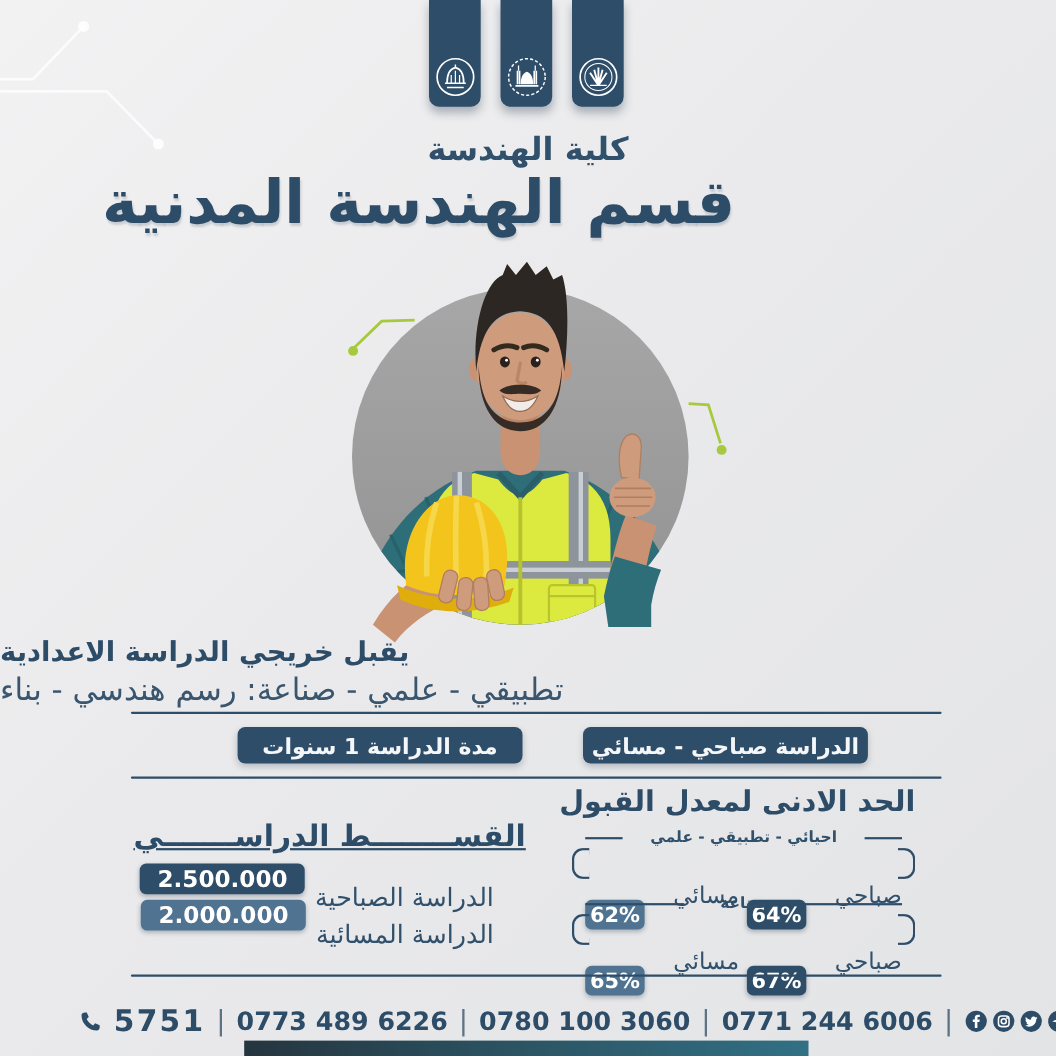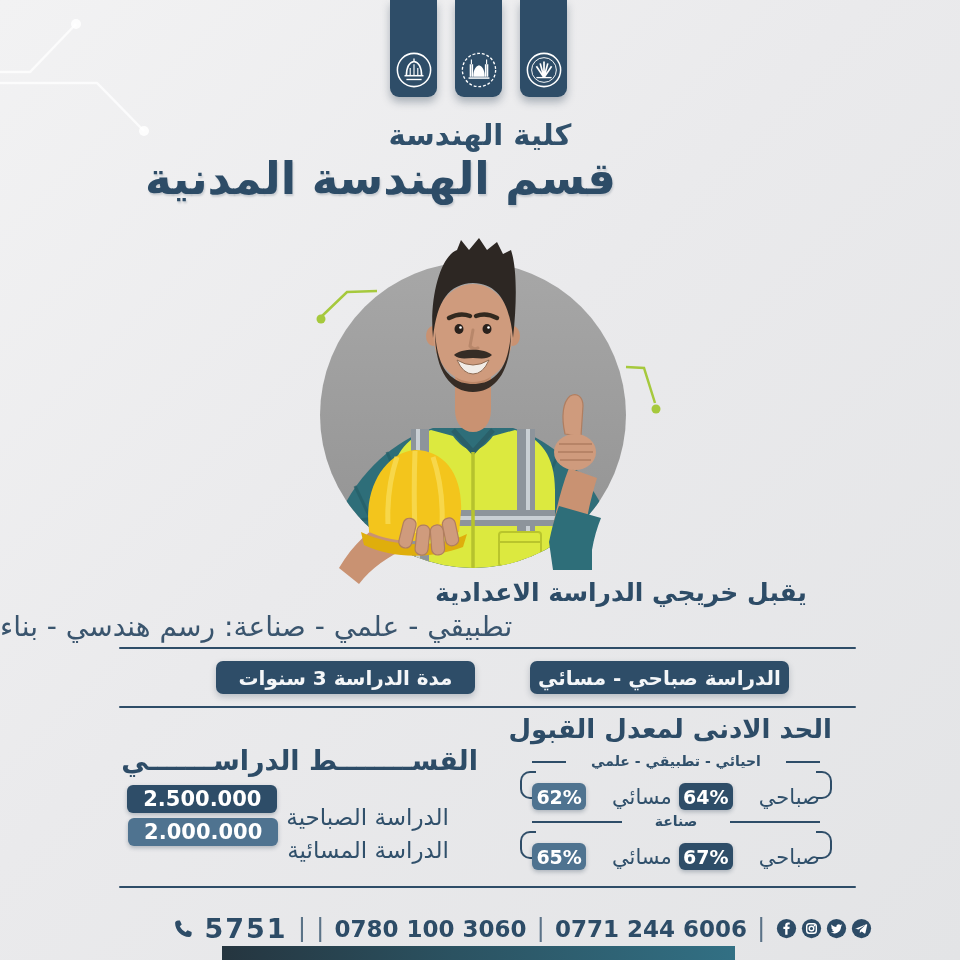--- a/index.html
+++ b/index.html
@@ -13,41 +13,41 @@
   .ribbons{position:absolute;left:390px;top:0;display:flex;gap:18px;}
   .ribbon{
     width:47px;height:97px;background:#2e4d68;border-radius:0 0 9px 9px;
     box-shadow:0 5px 9px rgba(40,60,80,.35);display:flex;align-items:flex-end;justify-content:center;
   }
   .ribbon svg{margin-bottom:8px;}
   
   .college-title{position:absolute;left:0;top:118px;width:960px;text-align:center;
     font-size:29px;font-weight:bold;color:#30506b;}
   .dept-title{position:absolute;left:0;top:152px;width:761px;text-align:center;
-    font-size:45px;font-weight:bold;color:#2d4c67;text-shadow:1px 2px 2px rgba(30,50,70,.18);}
+    font-size:55px;font-weight:bold;color:#2d4c67;text-shadow:1px 2px 2px rgba(30,50,70,.18);}
   
   .photo-wrap{position:absolute;left:303px;top:238px;width:340px;height:352px;}
   
-  .accepts-line{position:absolute;left:0;top:578px;width:807px;text-align:right;
+  .accepts-line{position:absolute;left:0;top:578px;width:807px;text-align:left;
     font-size:25px;font-weight:bold;color:#2d4c67;}
   .branches-line{position:absolute;left:0;top:610px;width:960px;text-align:left;
     font-size:28px;color:#3a556e;}
   .rule{position:absolute;left:119px;width:737px;height:2px;background:#2e4d68;border-radius:2px;}
   .rule-1{top:647px;}
   .rule-2{top:706px;}
   .rule-3{top:886px;}
   
   .pill{position:absolute;top:661px;height:33px;background:#2e4d68;border-radius:7px;
     color:#f4f6f8;font-size:20px;font-weight:bold;display:flex;align-items:center;justify-content:center;
     box-shadow:0 3px 6px rgba(40,60,80,.25);}
   .pill-duration{left:216px;width:259px;}
   .pill-time{left:483px;width:259px;margin-left:47px;}
   
   .tuition-heading{position:absolute;left:128px;top:745px;width:350px;text-align:left;
-    font-size:27px;font-weight:bold;color:#2d4c67;white-space:nowrap;}
+    font-size:27px;font-weight:bold;color:#2d4c67;white-space:nowrap;text-decoration:underline;}
   .tuition-row{position:absolute;left:127px;width:322px;height:29px;display:flex;flex-direction:row-reverse;
     align-items:center;justify-content:flex-start;gap:9px;}
   .tuition-row-1{top:784px;}
   .tuition-row-2{top:817px;}
   .tuition-label{font-size:23px;color:#30506b;white-space:nowrap;margin-top:36px;}
   .value-box{width:150px;height:28px;border-radius:6px;color:#fff;font-size:21px;font-weight:bold;
     display:flex;align-items:center;justify-content:center;box-shadow:0 2px 4px rgba(40,60,80,.3);}
   .box-dark{background:#2e4d68;text-align:right;}
   .box-light{background:#4f7390;}
   
@@ -61,21 +61,21 @@
   .bracket-r{right:0;border:2px solid #2e4d68;border-left:none;border-radius:0 10px 10px 0;}
   .cat-line{position:absolute;top:8px;height:2px;background:#2e4d68;width:34px;}
   .cat-line-l{left:12px;}
   .cat-line-r{right:12px;}
   .group-category{position:absolute;left:0;top:0;width:100%;text-align:center;
     font-size:14px;color:#30506b;font-weight:bold;}
   .group-row{position:absolute;left:0;top:30px;width:100%;display:flex;direction:rtl;
     align-items:center;justify-content:center;gap:7px;}
   .group-row .time-label{font-size:21px;color:#30506b;white-space:nowrap;margin-left:19px;}
   .pct-box{width:54px;height:27px;border-radius:6px;color:#fff;font-size:19px;font-weight:bold;
-    display:flex;align-items:center;justify-content:center;box-shadow:0 2px 4px rgba(40,60,80,.3);}
+    display:flex;align-items:center;justify-content:center;box-shadow:0 2px 4px rgba(40,60,80,.3);margin-top:35px;}
   
   .footer{position:absolute;left:0;top:913px;width:960px;display:flex;align-items:center;
     justify-content:center;gap:10px;color:#2d4c67;margin-left:42px;}
   .footer .sep{font-size:25px;color:#2d4c67;opacity:.75;font-weight:normal;transform:translateY(-1px);}
   .short-number{font-size:27px;font-weight:bold;letter-spacing:2px;}
   .phone-number{font-size:23px;font-weight:bold;}
   .social-icons{display:flex;gap:4px;align-items:center;}
   .social-icons svg{display:block;cursor:pointer;}
   .bottom-bar{position:absolute;left:222px;top:946px;width:513px;height:14px;
     background:linear-gradient(90deg,#25353f 0%,#2b5261 45%,#327084 100%);}
@@ -225,21 +225,21 @@
       <ellipse cx="272" cy="214" rx="21" ry="18" fill="#cf9b7d"></ellipse>
       <path d="M256,206 H289 M255,214 H290 M257,222 H288" stroke="#b07e60" stroke-width="1.5"></path>
     </svg>
   </div>
 
   <div class="accepts-line" dir="rtl">يقبل خريجي الدراسة الاعدادية</div>
   <div class="branches-line" dir="rtl">تطبيقي - علمي - صناعة: رسم هندسي - بناء</div>
 
   <div class="rule rule-1"></div>
 
-  <div class="pill pill-duration" dir="rtl">مدة الدراسة 3 سنوات</div>
+  <div class="pill pill-duration" dir="rtl">مدة الدراسة 1 سنوات</div>
   <div class="pill pill-time" dir="rtl">الدراسة صباحي - مسائي</div>
 
   <div class="rule rule-2"></div>
 
   <div class="tuition-heading" dir="rtl">القســــــــط الدراســـــــي</div>
   <div class="tuition-row tuition-row-1">
     <span class="tuition-label" dir="rtl">الدراسة الصباحية</span>
     <span class="value-box box-dark">2.500.000</span>
   </div>
   <div class="tuition-row tuition-row-2">
@@ -278,20 +278,21 @@
   </div>
 
   <div class="rule rule-3"></div>
 
   <div class="footer" dir="ltr">
     <svg width="22" height="22" viewBox="0 0 24 24">
       <path d="M6.6,2.6 C5,2.6 3.4,3.6 3.4,5.4 C3.4,13.6 10.4,20.6 18.6,20.6 C20.4,20.6 21.4,19 21.4,17.4 L21.4,15.4 L16.9,13.4 L14.9,15.5 C12.4,14.3 9.7,11.6 8.5,9.1 L10.6,7.1 L8.6,2.6 Z" fill="#2d4c67"></path>
     </svg>
     <span class="short-number">5751</span>
     <span class="sep">|</span>
+    <span class="phone-number">0773 489 6226</span>
     <span class="sep">|</span>
     <span class="phone-number">0780 100 3060</span>
     <span class="sep">|</span>
     <span class="phone-number">0771 244 6006</span>
     <span class="sep">|</span>
     <span class="social-icons">
       <svg width="21" height="21" viewBox="0 0 24 24">
         <circle cx="12" cy="12" r="11" fill="#2d4c67"></circle>
         <path d="M13.2,19 V12.6 H15.3 L15.6,10.1 H13.2 V8.6 C13.2,7.9 13.5,7.4 14.4,7.4 H15.7 V5.2 C15.4,5.2 14.6,5.1 13.7,5.1 C11.8,5.1 10.5,6.2 10.5,8.3 V10.1 H8.4 V12.6 H10.5 V19 Z" fill="#fff"></path>
       </svg>

